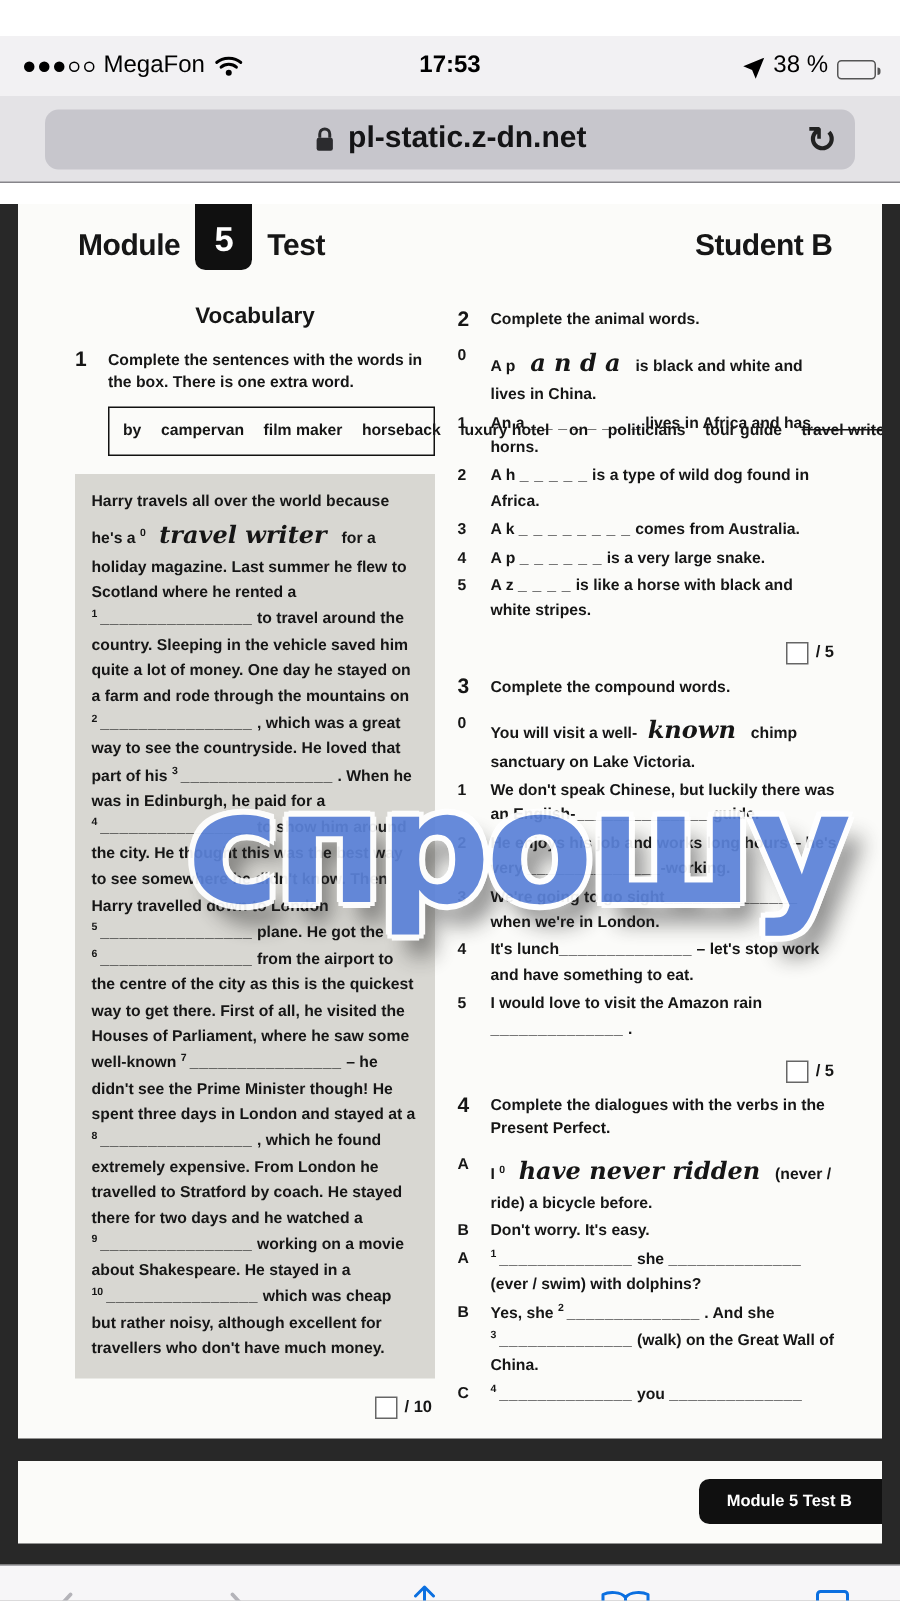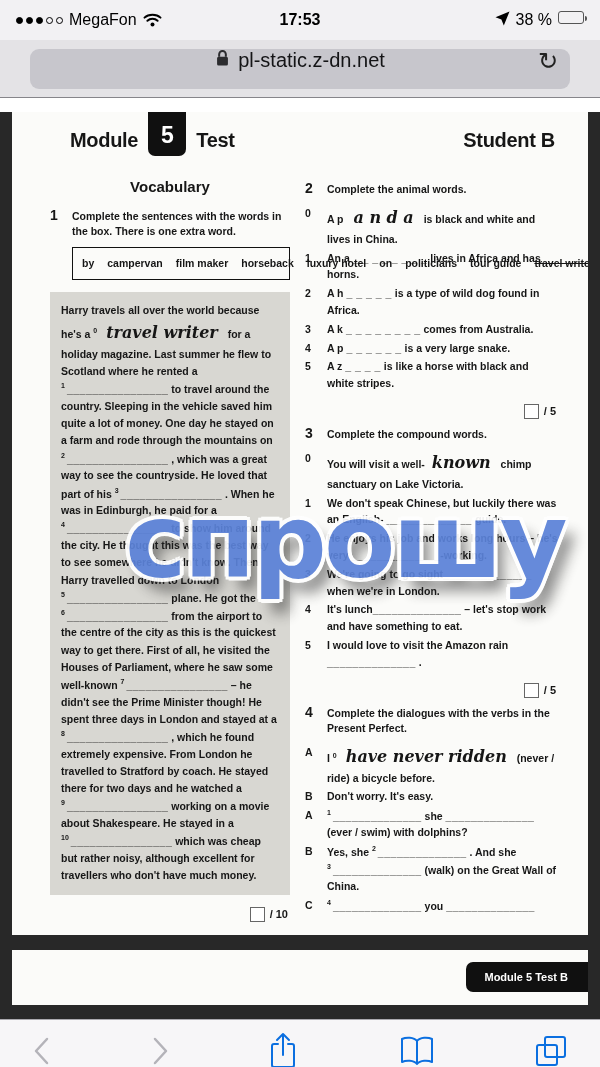--- a/index.html
+++ b/index.html
@@ -6,46 +6,46 @@
     --accent-blue:#0b6fe0;
     --watermark-blue:#5b82d8;
     --dark-bg:#282828;
     --ink:#161616;
   }
   *{margin:0;padding:0;box-sizing:border-box;}
   body{width:600px;height:1067px;font-family:"Liberation Sans",sans-serif;background:#000;}
   .screen{width:600px;height:1067px;position:relative;overflow:hidden;background:#fff;}
 
   
-  .status-bar{height:40px;background:#f2f1f3;display:flex;align-items:center;justify-content:space-between;padding:0 16px;font-size:16px;color:#000;}
+  .status-bar{height:40px;background:#f2f1f3;display:flex;align-items:center;justify-content:space-between;padding:0 16px;font-size:16px;color:#000;margin-top:24px;}
   .sb-left{display:flex;align-items:center;gap:6px;}
   .signal-dots{display:flex;gap:3px;align-items:center;}
   .dot{width:7px;height:7px;border-radius:50%;border:1px solid #000;}
   .dot.filled{background:#000;}
   .carrier{font-size:16px;}
   .sb-center{position:absolute;left:0;right:0;text-align:center;font-weight:bold;pointer-events:none;}
-  .sb-right{display:flex;align-items:flex-start;gap:6px;z-index:1;}
+  .sb-right{display:flex;align-items:flex-end;gap:6px;z-index:1;}
   .battery{width:26px;height:13px;border:1px solid #555;border-radius:3px;position:relative;padding:1px;}
   .battery-fill{height:100%;width:38%;background:#111;border-radius:1px;}
   .battery-tip{position:absolute;right:-4px;top:3.5px;width:2.5px;height:5px;background:#555;border-radius:0 2px 2px 0;}
 
   
   .url-bar{height:58px;background:#e4e3e6;border-bottom:1px solid #86858a;display:flex;align-items:center;padding:0 30px;}
-  .url-field{flex:1;height:40px;background:#c7c6cc;border-radius:9px;display:flex;align-items:flex-start;justify-content:center;position:relative;gap:8px;}
+  .url-field{flex:1;height:40px;background:#c7c6cc;border-radius:9px;display:flex;align-items:center;justify-content:center;position:relative;gap:8px;font-weight:bold;}
   .url-text{font-size:20px;color:#141416;}
   .reload-icon{position:absolute;right:12px;font-size:24px;color:#222;line-height:1;font-family:"DejaVu Sans",sans-serif;}
 
   
   .viewport{height:907px;background:var(--dark-bg);position:relative;padding:0 12px;}
   .page{background:#fbfbf9;color:var(--ink);}
   .page1{margin-top:14px;height:823px;overflow:hidden;position:relative;}
   .page2{margin-top:15px;height:55px;position:relative;}
 
   
-  .doc-header{display:flex;justify-content:space-between;align-items:center;padding:13px 33px 0 58px;}
+  .doc-header{display:flex;justify-content:space-between;align-items:center;padding:13px 33px 0 40px;}
   .module-left{display:flex;align-items:center;gap:10px;font-size:20px;font-weight:bold;letter-spacing:-.3px;}
   .module-num-box{width:38px;height:58px;background:#101010;border-radius:0 0 7px 7px;margin-top:-27px;display:flex;align-items:flex-end;justify-content:center;padding-bottom:7px;color:#fff;font-size:23px;font-weight:bold;}
   .student{font-size:20px;font-weight:bold;letter-spacing:-.3px;}
 
   .cols{display:flex;gap:15px;padding:0 30px 0 38px;}
   .col-left{width:240px;flex:none;}
   .col-right{flex:1;min-width:0;}
 
   .section-heading{font-size:15px;font-weight:bold;margin:22px 0 12px;text-align:center;}
 

